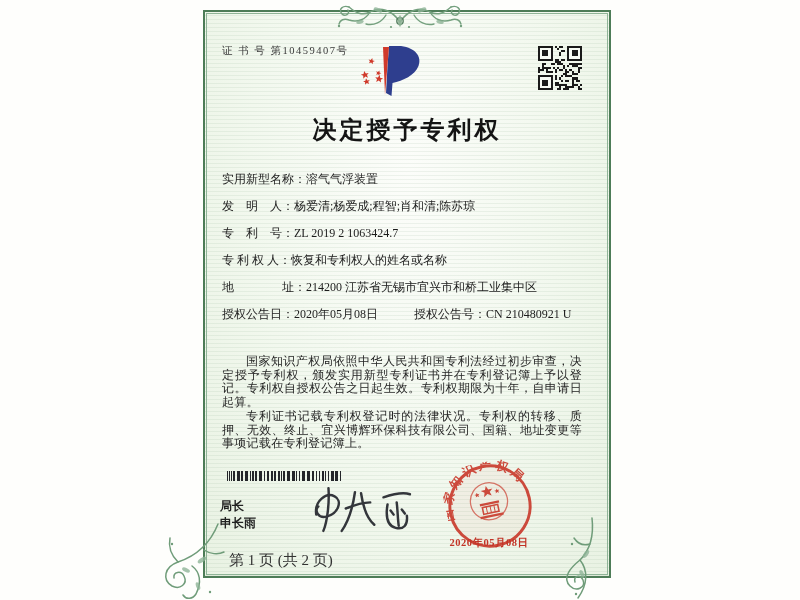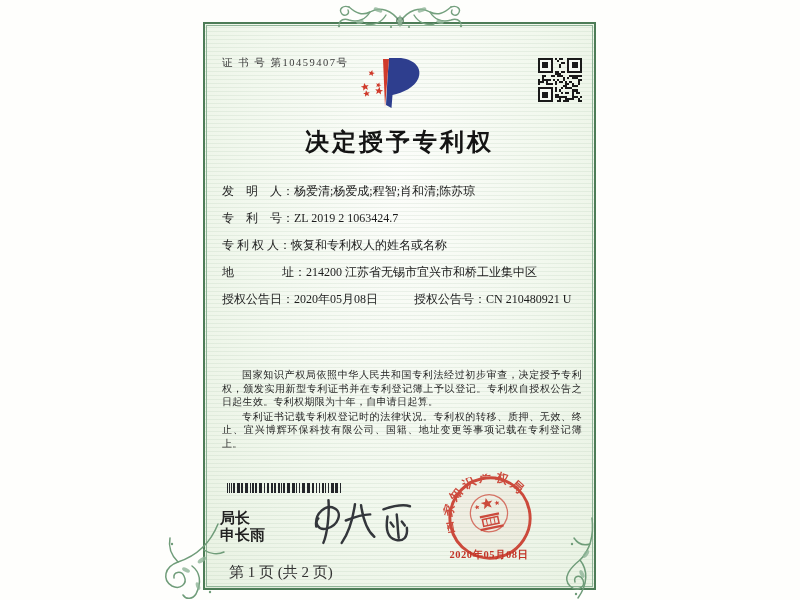--- a/index.html
+++ b/index.html
@@ -5,47 +5,48 @@
   html,body{margin:0;padding:0;}
   body{
     width:800px;height:600px;position:relative;overflow:hidden;
     background:#fefefc;
     font-family:"Liberation Serif","DejaVu Serif",serif;
     color:#2b2b2b;
   }
   .stage{position:absolute;inset:0;}
   
   .paper{
-    position:absolute;left:203px;top:22px;width:389px;height:564px;
+    position:absolute;left:203px;top:10px;width:389px;height:564px;
     border:2px solid #4d7c57;
     background:
       repeating-linear-gradient(0deg, rgba(126,164,130,0.12) 0px, rgba(126,164,130,0.12) 1px, transparent 1px, transparent 4px),
       radial-gradient(ellipse at 50% 28%, #fcfdfa 0%, #f2f8ee 55%, #e9f2e3 100%);
+    padding-left: 15px;
   }
   .paper::after{
     content:"";position:absolute;inset:1px;border:1px solid #8fb497;pointer-events:none;
   }
   .cert-no{position:absolute;left:17px;top:32px;font-size:10.5px;letter-spacing:1.5px;color:#3a3a3a;}
   .logo{position:absolute;left:150px;top:30px;width:74px;height:56px;}
   .qr{position:absolute;left:333px;top:34px;width:44px;height:44px;}
   .qr svg{width:100%;height:100%;}
   .title{
     position:absolute;left:0;top:102px;width:100%;margin:0;
     text-align:center;font-size:24px;font-weight:bold;letter-spacing:3px;color:#141414;
   }
   .fields{position:absolute;left:17px;top:159px;right:14px;font-size:12px;}
   .frow{height:27px;white-space:nowrap;}
   .lbl{white-space:pre;color:#222;}
   .val{color:#1c1c1c;}
   .pair2{margin-left:36px;}
-  .paras{position:absolute;left:17px;top:344px;width:360px;font-size:10px;line-height:13.5px;letter-spacing:0.3px;color:#262626;}
+  .paras{position:absolute;left:17px;top:344px;width:360px;font-size:12px;line-height:13.5px;letter-spacing:0.3px;color:#262626;font-family:Liberation Mono, monospace;}
   .paras p{margin:0 0 1px 0;text-indent:2em;text-align:justify;}
   .barcode{position:absolute;left:22px;top:455px;width:118px;height:10px;}
   .barcode svg{width:100%;height:100%;}
-  .officer{position:absolute;left:15px;top:486px;font-size:15px;font-weight:bold;line-height:17px;color:#222;}
+  .officer{position:absolute;left:15px;top:486px;font-size:12px;font-weight:bold;line-height:17px;color:#222;}
   .signature{position:absolute;left:97px;top:468px;width:112px;height:56px;}
   .seal{position:absolute;left:241px;top:450px;width:88px;height:88px;transform:rotate(-12deg);opacity:0.9;}
   .seal svg{width:100%;height:100%;}
   .seal-date{position:absolute;left:238px;top:524px;width:92px;text-align:center;
     font-size:10.5px;font-weight:bold;color:#c23427;letter-spacing:0.5px;}
   .pfooter{position:absolute;left:0;bottom:6px;width:100%;text-align:left;font-size:15px;color:#333;margin-left:24px;}
   .orn{position:absolute;pointer-events:none;}
   #orn-top{left:330px;top:2px;width:140px;height:38px;}
   #fl-bl{left:158px;top:520px;width:86px;height:80px;}
   #fl-br{left:546px;top:516px;width:58px;height:84px;}
@@ -87,20 +88,23 @@
         </g>
         <g class="noise" fill="#1a1a1a">
             <path d="M8 0h1v1h-1zM10 0h1v1h-1zM11 0h1v1h-1zM9 1h1v1h-1zM11 2h1v1h-1zM12 2h1v1h-1zM10 3h1v1h-1zM10 4h1v1h-1zM8 6h1v1h-1zM9 6h1v1h-1zM11 6h1v1h-1zM12 6h1v1h-1zM8 7h1v1h-1zM9 7h1v1h-1zM10 7h1v1h-1zM2 8h1v1h-1zM3 8h1v1h-1zM6 8h1v1h-1zM7 8h1v1h-1zM9 8h1v1h-1zM10 8h1v1h-1zM11 8h1v1h-1zM15 8h1v1h-1zM16 8h1v1h-1zM17 8h1v1h-1zM18 8h1v1h-1zM19 8h1v1h-1zM20 8h1v1h-1zM2 9h1v1h-1zM12 9h1v1h-1zM14 9h1v1h-1zM16 9h1v1h-1zM17 9h1v1h-1zM18 9h1v1h-1zM0 10h1v1h-1zM2 10h1v1h-1zM3 10h1v1h-1zM4 10h1v1h-1zM5 10h1v1h-1zM7 10h1v1h-1zM9 10h1v1h-1zM12 10h1v1h-1zM19 10h1v1h-1zM20 10h1v1h-1zM0 11h1v1h-1zM1 11h1v1h-1zM2 11h1v1h-1zM4 11h1v1h-1zM8 11h1v1h-1zM10 11h1v1h-1zM11 11h1v1h-1zM13 11h1v1h-1zM15 11h1v1h-1zM19 11h1v1h-1zM0 12h1v1h-1zM4 12h1v1h-1zM5 12h1v1h-1zM6 12h1v1h-1zM8 12h1v1h-1zM13 12h1v1h-1zM14 12h1v1h-1zM16 12h1v1h-1zM19 12h1v1h-1zM12 13h1v1h-1zM13 13h1v1h-1zM16 13h1v1h-1zM17 13h1v1h-1zM18 13h1v1h-1zM8 14h1v1h-1zM11 14h1v1h-1zM13 14h1v1h-1zM14 14h1v1h-1zM15 14h1v1h-1zM8 15h1v1h-1zM10 15h1v1h-1zM16 15h1v1h-1zM17 15h1v1h-1zM18 15h1v1h-1zM11 16h1v1h-1zM13 16h1v1h-1zM14 16h1v1h-1zM16 16h1v1h-1zM18 16h1v1h-1zM19 16h1v1h-1zM8 17h1v1h-1zM9 17h1v1h-1zM16 17h1v1h-1zM8 18h1v1h-1zM9 18h1v1h-1zM10 18h1v1h-1zM11 18h1v1h-1zM12 18h1v1h-1zM13 18h1v1h-1zM16 18h1v1h-1zM17 18h1v1h-1zM18 18h1v1h-1zM20 18h1v1h-1zM10 19h1v1h-1zM13 19h1v1h-1zM14 19h1v1h-1zM15 19h1v1h-1zM16 19h1v1h-1zM19 19h1v1h-1zM9 20h1v1h-1zM10 20h1v1h-1zM12 20h1v1h-1zM13 20h1v1h-1zM14 20h1v1h-1zM19 20h1v1h-1zM20 20h1v1h-1z"></path>
           </g>
       </svg>
     </div>
 
     <h1 class="title">决定授予专利权</h1>
 
     <div class="fields">
+      <div class="frow">
+        <span class="lbl">实用新型名称：</span><span class="val">溶气气浮装置</span>
+      </div>
       <div class="frow">
         <span class="lbl">发　明　人：</span><span class="val">杨爱清;杨爱成;程智;肖和清;陈苏琼</span>
       </div>
       <div class="frow">
         <span class="lbl">专　利　号：</span><span class="val">ZL 2019 2 1063424.7</span>
       </div>
       <div class="frow">
         <span class="lbl">专 利 权 人：</span><span class="val">恢复和专利权人的姓名或名称</span>
       </div>
       <div class="frow">

